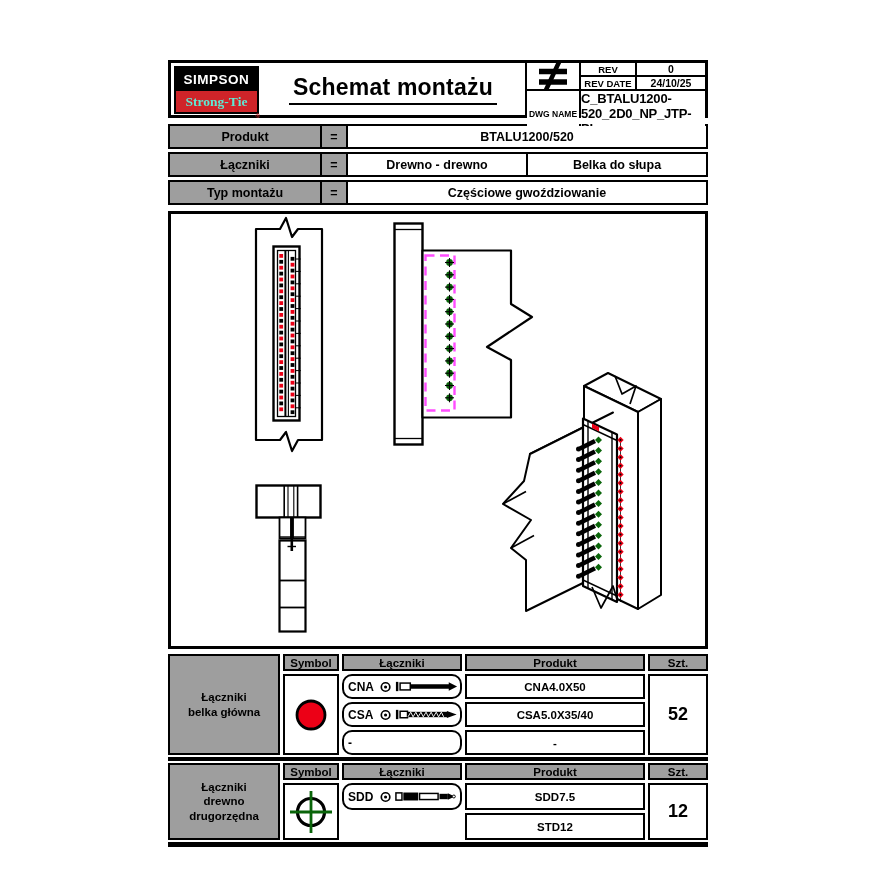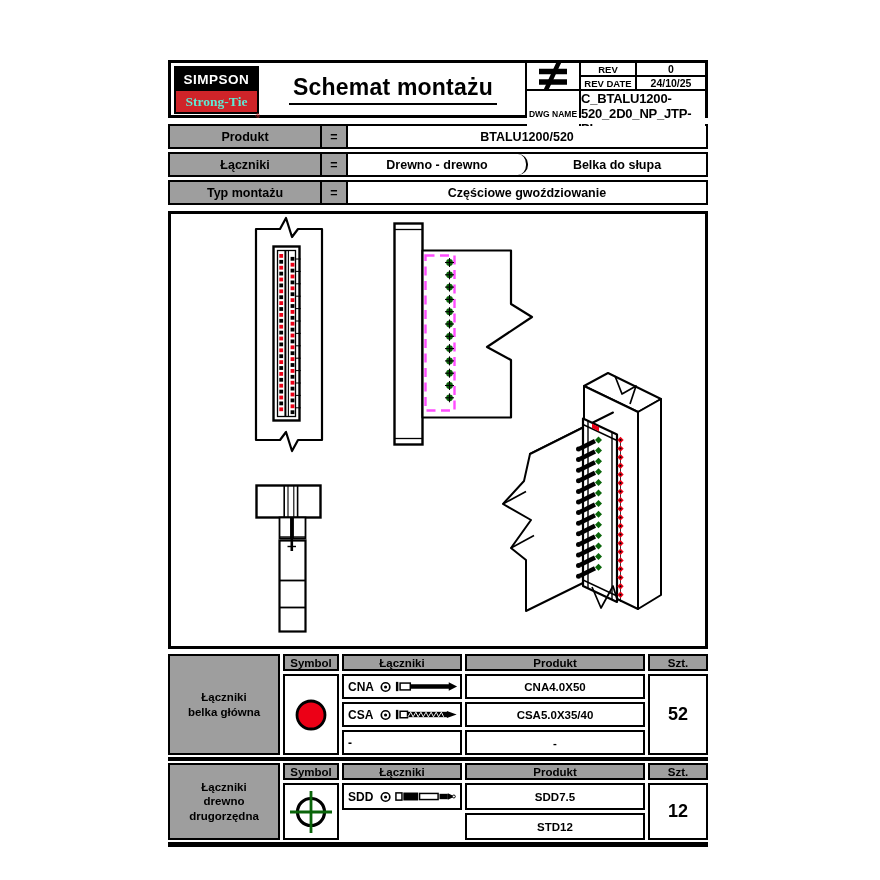--- a/index.html
+++ b/index.html
@@ -27,36 +27,36 @@
   .dwg-lab{grid-area:3/1/4/2;font-size:8.5px;}
   .dwg-val{grid-area:3/2/4/4;font-size:13px;letter-spacing:-0.2px;}
 
   
   .prow{display:flex;border:2.5px solid #000;height:25px;margin-top:3px;background:#fff;}
   .prow:first-of-type{margin-top:6px;}
   .pcell{display:flex;align-items:center;justify-content:center;font-weight:bold;font-size:12.5px;}
   .plabel{width:152px;background:#9e9e9e;border-right:2.5px solid #000;}
   .peq{width:26px;background:#9e9e9e;border-right:2.5px solid #000;}
   .pval{flex:1;background:#fff;}
-  .pval.split{border-right:2.5px solid #000;border-radius:10px;}
+  .pval.split{border-right:2.5px solid #000;}
 
   
   .draw{margin-top:6px;border:3px solid #000;height:438px;position:relative;background:#fff;}
   .draw svg{position:absolute;left:0;top:0;}
 
   
   .ftable{display:grid;grid-template-columns:112px 56px 120px 180px 1fr;gap:3px;margin-top:5px;}
   .ft1{grid-template-rows:17px 25px 25px 25px;}
   .ft2{grid-template-rows:17px 27px 27px;margin-top:2px;}
   .fc{background:#fff;border:2.5px solid #000;display:flex;align-items:center;justify-content:center;
       font-weight:bold;font-size:11.5px;overflow:hidden;}
   .fc.gray{background:#9e9e9e;}
   .fc.group{grid-row:1/-1;flex-direction:column;line-height:1.25;font-size:11.5px;}
   .fc.span-rows{grid-row:2/-1;}
-  .fc.fast{justify-content:flex-start;padding-left:4px;gap:4px;}
+  .fc.fast{justify-content:flex-start;padding-left:4px;gap:4px;border-radius:10px;}
   .fc .code{font-size:12px;min-width:28px;text-align:left;}
   .qty{font-size:18px;}
   .sep-bar{height:4px;background:#000;margin-top:2px;}
   .bottom-bar{height:5px;background:#000;margin-top:2px;}
 </style>
 </head>
 <body>
 
 <div class="sheet">
 

